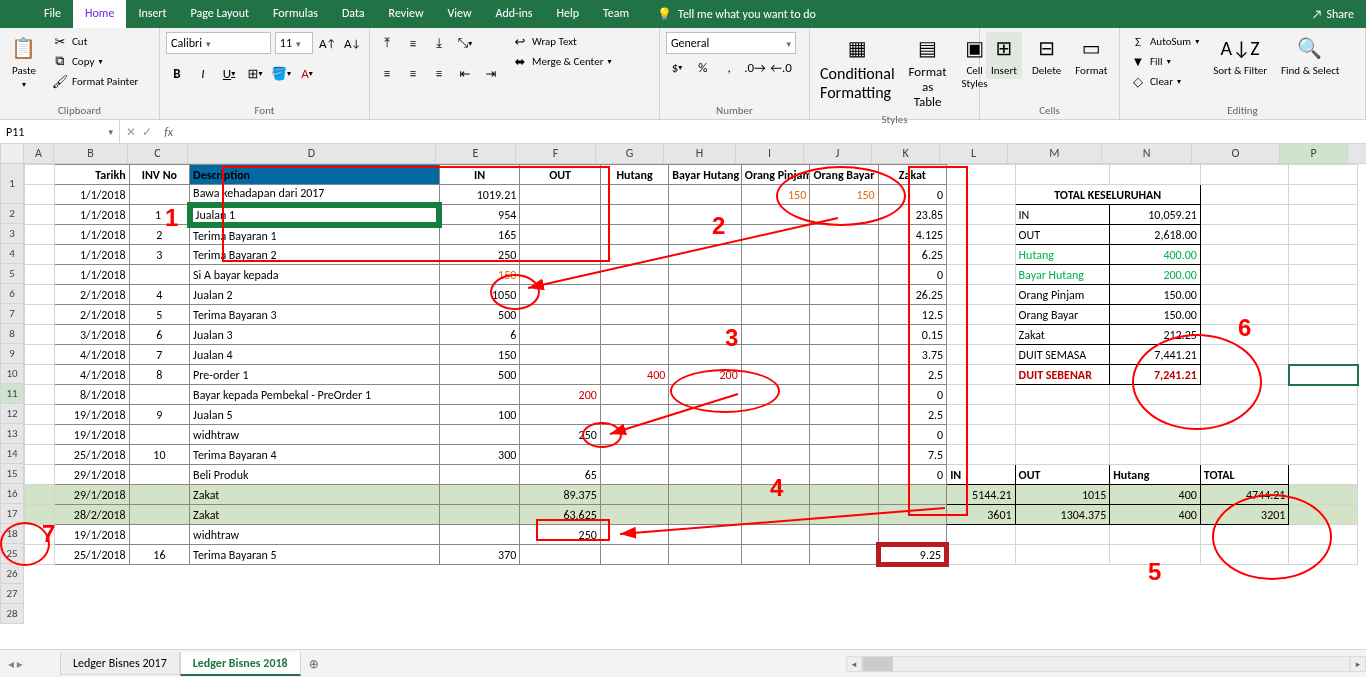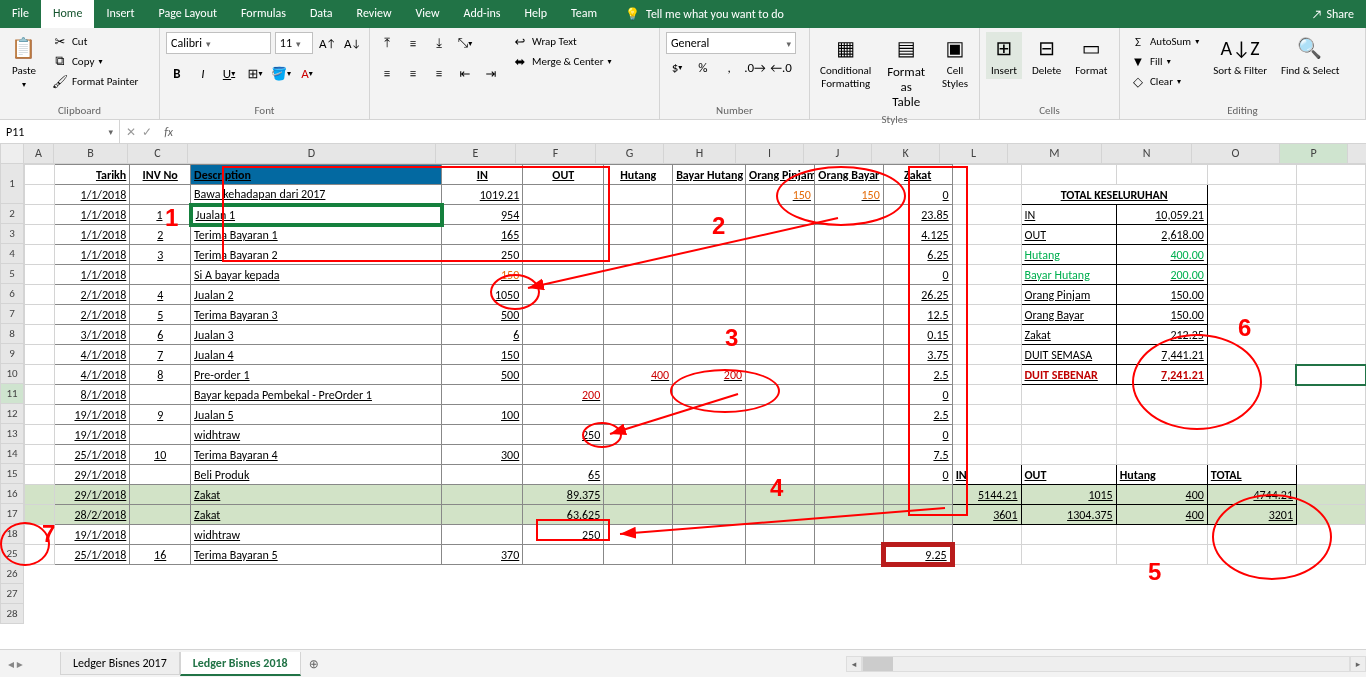--- a/index.html
+++ b/index.html
@@ -1,19 +1,19 @@
 <!DOCTYPE html>
 <html><head>
 <meta charset="utf-8">
 <style>
 * { box-sizing: border-box; margin: 0; padding: 0; font-family: "Segoe UI", Calibri, sans-serif; }
 body { background: #fff; width: 1366px; height: 677px; overflow: hidden; font-size: 12px; }
-.tabs { background: #217346; height: 28px; display: flex; align-items: stretch; color: #fff; font-size: 12px; }
+.tabs { background: #217346; height: 28px; display: flex; align-items: stretch; color: #fff; font-size: 12px; padding-left: 32px; }
 .tabs .tab { padding: 6px 12px; cursor: pointer; }
-.tabs .tab.active { background: #fff; color: #14532d; }
+.tabs .tab.active { background: #fff; color: #6d28d9; }
 .tabs .tellme { display: flex; align-items: center; gap: 6px; padding-left: 16px; }
 .tabs .share { margin-left: auto; padding: 6px 12px; display: flex; align-items: center; gap: 4px; }
 .ribbon { height: 92px; background: #f3f3f3; border-bottom: 1px solid #d4d4d4; display: flex; font-size: 11px; }
 .group { border-right: 1px solid #d4d4d4; padding: 4px 6px 2px 6px; display: flex; flex-direction: column; justify-content: space-between; }
 .group-label { text-align: center; color: #666; font-size: 11px; padding-top: 2px; }
 .group-body { display: flex; gap: 6px; align-items: flex-start; flex: 1; }
 .bigbtn { display: flex; flex-direction: column; align-items: center; gap: 2px; padding: 2px 4px; cursor: pointer; }
 .bigbtn .ic { width: 28px; height: 28px; display: flex; align-items: center; justify-content: center; font-size: 20px; }
 .col { display: flex; flex-direction: column; gap: 2px; }
 .smallbtn { display: flex; align-items: center; gap: 4px; padding: 1px 4px; cursor: pointer; white-space: nowrap; }
@@ -32,21 +32,21 @@
 
 .sheet-wrap { position: relative; height: 505px; overflow: hidden; display: flex; }
 .corner { width: 24px; height: 20px; background: #eee; border: 1px solid #d4d4d4; border-top: none; position: absolute; top: 0; left: 0; }
 .colheads { position: absolute; top: 0; left: 24px; right: 0; height: 20px; display: flex; background: #e6e6e6; border-bottom: 1px solid #d4d4d4; }
 .colheads div { border-right: 1px solid #d4d4d4; text-align: center; line-height: 19px; color: #444; font-size: 12px; }
 .colheads div.sel { background: #cfe4cf; }
 .rowheads { position: absolute; top: 20px; left: 0; width: 24px; }
 .rowheads div { height: 20px; border: 1px solid #d4d4d4; border-top: none; text-align: center; line-height: 19px; background: #e6e6e6; font-size: 11px; color: #444; }
 .rowheads div.tall { height: 40px; line-height: 39px; }
 .rowheads div.sel { background: #cfe4cf; }
-.cells { position: absolute; top: 20px; left: 24px; right: 0; text-decoration: underline; }
+.cells { position: absolute; top: 20px; left: 24px; right: 8px; }
 table.grid { border-collapse: collapse; width: 100%; table-layout: fixed; }
 table.grid td { border: 1px solid #d4d4d4; height: 20px; padding: 0 3px; font-size: 12px; white-space: nowrap; overflow: hidden; }
 table.grid tr:first-child td { vertical-align: middle; }
 .hdr td { height: 40px; }
 .txt-r { text-align: right; }
 .txt-c { text-align: center; }
 .bold { font-weight: bold; }
 .greenrow td { background: #d2e3c7; }
 .tot-hdr { border: 1px solid #000 !important; font-weight: bold; text-align: center; background: #fff; }
 .tot-cell { border: 1px solid #000 !important; padding: 0 4px; }
@@ -197,21 +197,21 @@
         <div class="iconbtn">←.0</div>
       </div>
     </div>
       </div>
     <div class="group-label">Number</div>
   </div>
   <div class="group" style="width:170px">
     <div class="group-body">
       <div class="bigbtn">
           <span class="ic">▦</span>
-          <span style="font-size:11px;text-align:center">Conditional Formatting</span>
+          <span style="font-size:16px;text-align:left">Conditional Formatting</span>
         </div>
       <div class="bigbtn">
           <span class="ic">▤</span>
           <span style="font-size:13px;text-align:center">Format as Table</span>
         </div>
       <div class="bigbtn">
           <span class="ic">▣</span>
           <span style="font-size:11px;text-align:center">Cell Styles</span>
         </div>
     </div>
@@ -376,21 +376,21 @@
             <td class="txt-r" style="border:1px solid #888">0</td>
             <td></td>
             <td class="bold txt-c tot-hdr" colspan="2">TOTAL KESELURUHAN</td>
             <td></td>
             <td></td>
           </tr>
           <tr>
             <td></td>
             <td class="txt-r" style="border:1px solid #888">1/1/2018</td>
             <td class="txt-c" style="border:1px solid #888">1</td>
-            <td style="border:4px solid #15803d">Jualan 1</td>
+            <td style="border:6px solid #15803d">Jualan 1</td>
             <td class="txt-r" style="border:1px solid #888">954</td>
             <td style="border:1px solid #888"></td>
             <td style="border:1px solid #888"></td>
             <td style="border:1px solid #888"></td>
             <td style="border:1px solid #888"></td>
             <td style="border:1px solid #888"></td>
             <td class="txt-r" style="border:1px solid #888">23.85</td>
             <td></td>
             <td class="tot-cell">IN</td>
             <td class="tot-cell txt-r">10,059.21</td>

